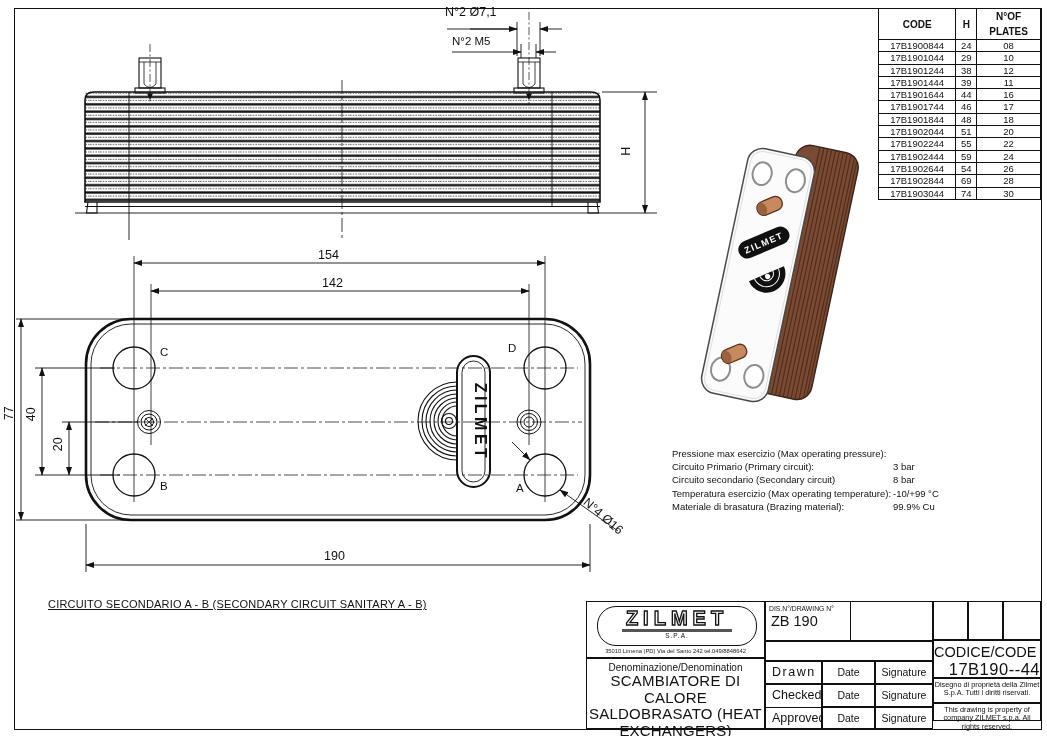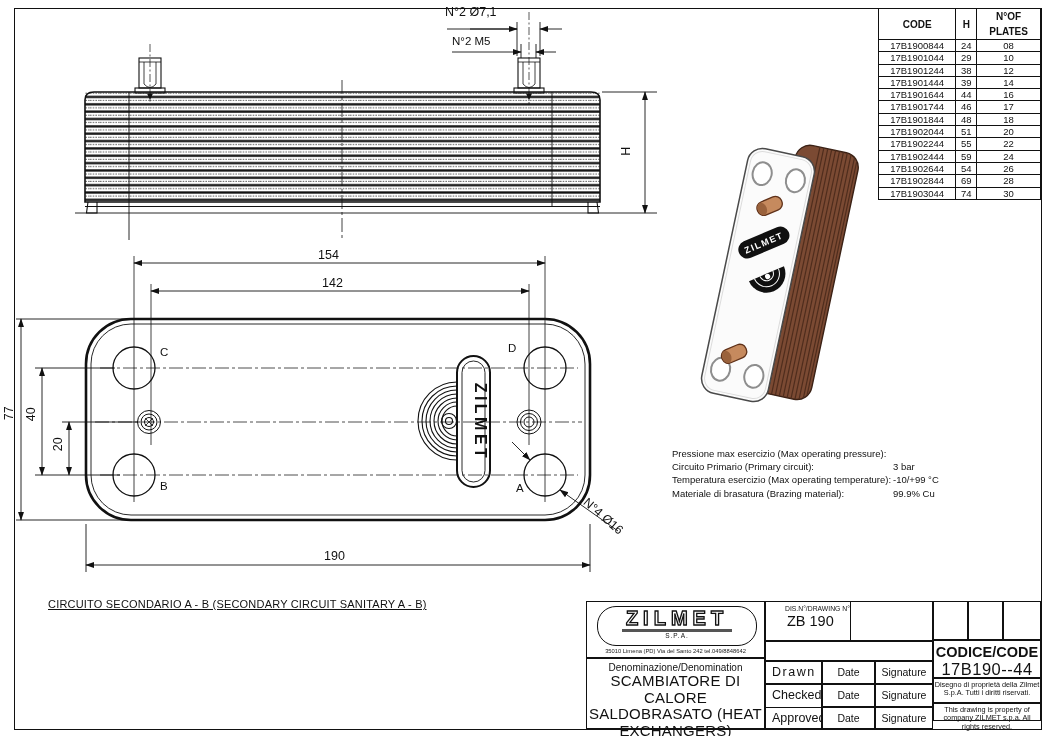--- a/index.html
+++ b/index.html
@@ -33,22 +33,22 @@
              -webkit-text-stroke:1.3px #111;text-shadow:0 0 1px #111;line-height:22px;display:inline-block;
              border-bottom:3px solid #555;padding:0 4px;}
   .logo-spa{font-size:6.5px;letter-spacing:1px;line-height:7px;}
   .addr{position:absolute;left:0;right:0;top:46px;text-align:center;font-size:5.8px;color:#222;}
   .denom-label{font-size:10px;text-align:center;margin-top:3px;}
   .denom-line{font-size:15px;text-align:center;line-height:16.5px;letter-spacing:.2px;}
   .dis-label{font-size:6.8px;line-height:9px;padding:2px 0 0 3px;}
   .dis-no{font-size:14.5px;padding-left:5px;}
   .role{font-size:12.5px;letter-spacing:1.5px;padding-left:6px;line-height:20px;}
   .ds{font-size:10.5px;text-align:center;line-height:20px;}
-  .codice-label{font-size:14.5px;text-align:center;margin-top:3px;font-weight:bold;}
-  .codice-code{font-size:16.5px;text-align:center;letter-spacing:.5px;}
+  .codice-label{font-size:14.5px;margin-top:3px;}
+  .codice-code{font-size:16.5px;text-align:right;letter-spacing:.5px;}
   .notice{font-size:7.3px;text-align:center;line-height:8.3px;padding-top:2px;}
 </style>
 </head>
 <body>
 
 <div id="sheet">
   <div id="frame"></div>
 
   <svg width="1047" height="736" viewBox="0 0 1047 736">
     <defs>
@@ -274,21 +274,21 @@
 
         <tr>
           <td>17B1901244</td>
           <td>38</td>
           <td>12</td>
         </tr>
 
         <tr>
           <td>17B1901444</td>
           <td>39</td>
-          <td>14</td>
+          <td>11</td>
         </tr>
 
         <tr>
           <td>17B1901644</td>
           <td>44</td>
           <td>16</td>
         </tr>
 
         <tr>
           <td>17B1901744</td>
@@ -345,20 +345,24 @@
       <div class="spec-row">
         <span class="spec-label">Pressione max esercizio (Max operating pressure):</span>
         <span class="spec-value"></span>
       </div>
 
       <div class="spec-row">
         <span class="spec-label">Circuito Primario (Primary circuit):</span>
         <span class="spec-value">3 bar</span>
       </div>
 
+      <div class="spec-row">
+        <span class="spec-label">Circuito secondario (Secondary circuit)</span>
+        <span class="spec-value">8 bar</span>
+      </div>
 
       <div class="spec-row">
         <span class="spec-label">Temperatura esercizio (Max operating temperature):</span>
         <span class="spec-value">-10/+99 °C</span>
       </div>
 
 
       <div class="spec-row">
         <span class="spec-label">Materiale di brasatura (Brazing material):</span>
         <span class="spec-value">99.9% Cu</span>
@@ -376,21 +380,21 @@
         <div class="logo-spa">S.P.A.</div>
       </div>
       <div class="addr">35010 Limena (PD) Via del Santo 242 tel.049/8848642</div>
     </div>
     <div class="cell" style="left:0;top:57px;width:179px;height:71px;">
       <div class="denom-label">Denominazione/Denomination</div>
       <div class="denom-line">SCAMBIATORE DI CALORE</div>
       <div class="denom-line">SALDOBRASATO (HEAT</div>
       <div class="denom-line">EXCHANGERS)</div>
     </div>
-    <div class="cell" style="left:179px;top:0;width:102px;height:40px;padding-left:16px;">
+    <div class="cell" style="left:179px;top:0;width:102px;height:40px;">
       <div class="dis-label">DIS.N°/DRAWING N°</div>
       <div class="dis-no">ZB 190</div>
     </div>
     <div class="cell" style="left:264px;top:0;width:83px;height:40px;"></div>
     <div class="cell" style="left:347px;top:0;width:35px;height:39px;"></div>
     <div class="cell" style="left:382px;top:0;width:35px;height:39px;"></div>
     <div class="cell" style="left:417px;top:0;width:38px;height:39px;"></div>
     <div class="cell" style="left:179px;top:40px;width:168px;height:20px;"></div>
 
     <div class="cell role" style="left:179px;top:60px;width:57px;height:23px;">Drawn</div>

